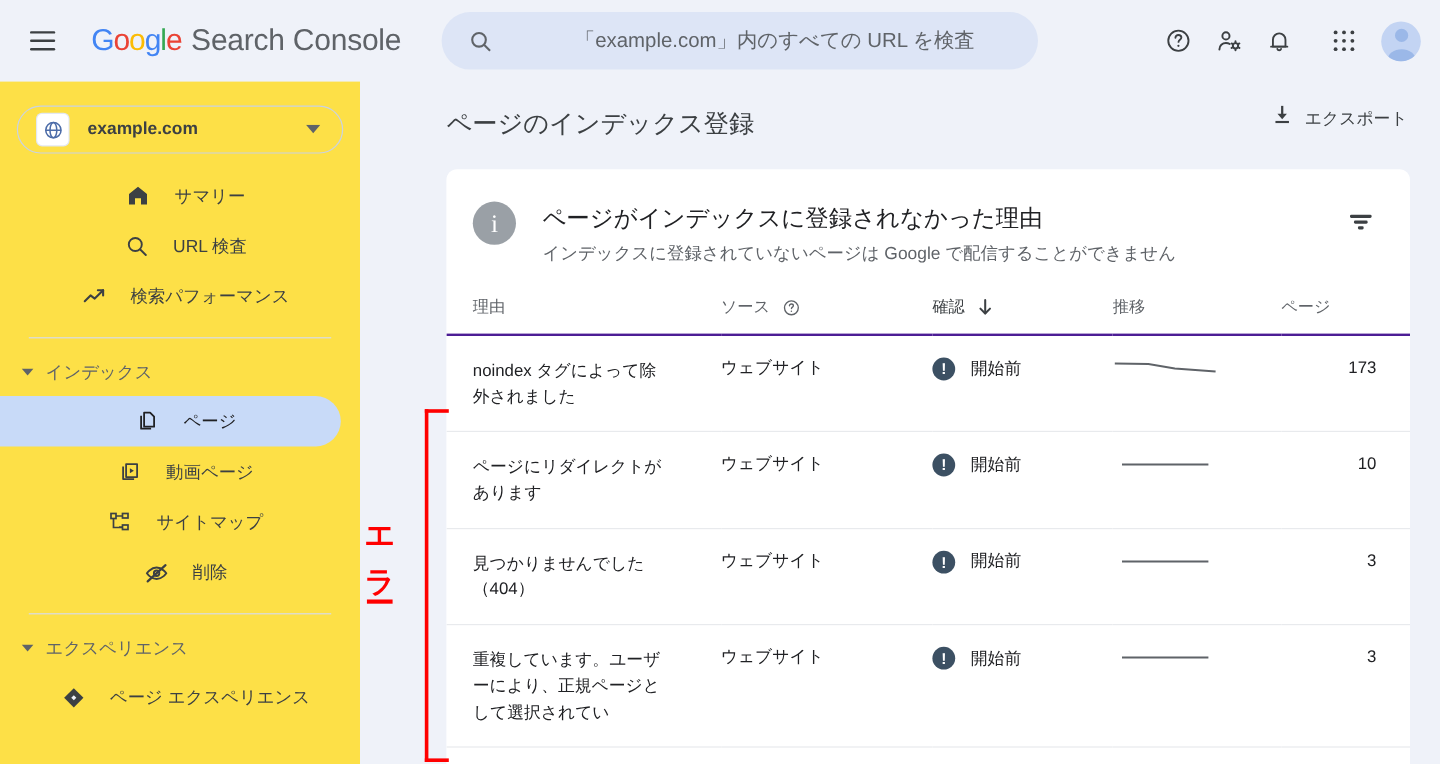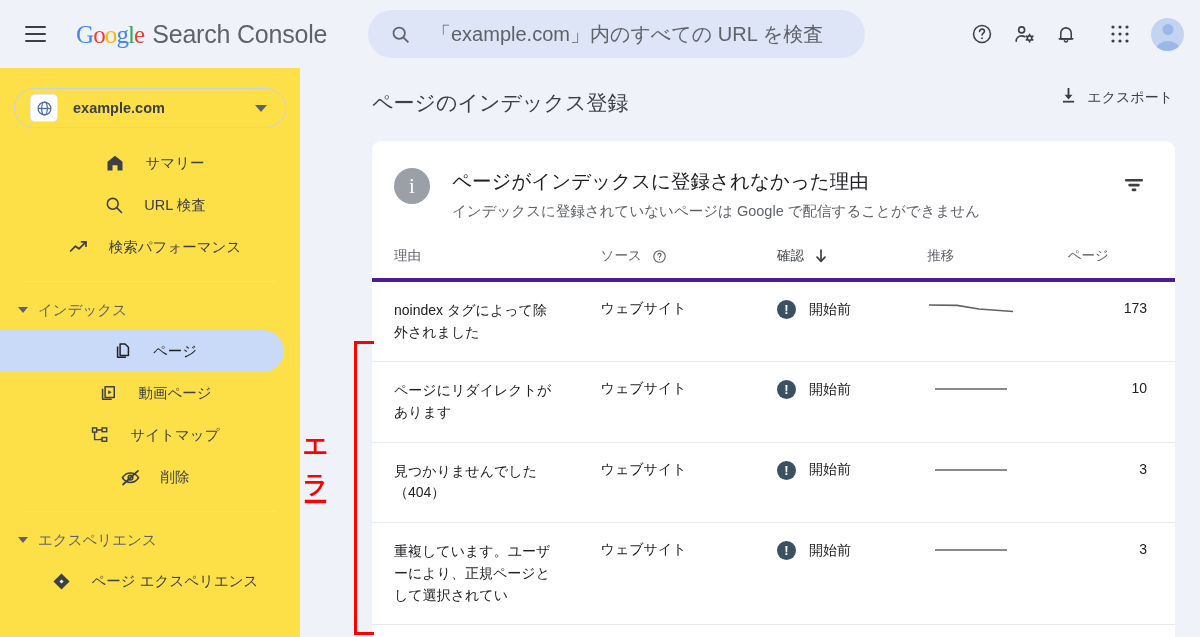--- a/index.html
+++ b/index.html
@@ -27,39 +27,39 @@
   .hamburger span { display: block; width: 21px; height: 2px; background: #3c4043; border-radius: 1px; }
 
   .brand {
     margin-left: 17px;
     font-size: 25px;
     letter-spacing: -0.2px;
     color: #5f6368;
     white-space: nowrap;
     display: flex; align-items: baseline;
   }
-  .brand .g-logo { font-weight: 400; letter-spacing: -0.9px; font-family: Liberation Serif, serif; }
+  .brand .g-logo { font-weight: 400; letter-spacing: -0.9px; }
   .brand .g-logo .b { color: #4285F4; }
   .brand .g-logo .r { color: #EA4335; }
   .brand .g-logo .y { color: #FBBC05; }
   .brand .g-logo .g { color: #34A853; }
   .brand .sc { margin-left: 8px; color: #5f6368; }
 
   .searchbar {
     position: absolute; left: 368px; top: 10px;
     width: 497px; height: 48px;
     background: #dde5f6; border-radius: 24px;
     display: flex; align-items: center;
     cursor: text;
   }
   .searchbar .s-ico { margin-left: 22px; margin-right: 20px; display: flex; }
   .search-input {
     border: none; background: transparent; outline: none;
-    font-family: inherit; font-size: 20px; color: #0369a1;
-    width: 400px; padding: 0;
+    font-family: inherit; font-size: 17px; color: #0369a1;
+    width: 400px; padding: 0; margin-left: 48px;
   }
   .search-input::placeholder { color: #5f6368; opacity: 1; }
 
   .top-actions {
     position: absolute; right: 14px; top: 0; height: 68px;
     display: flex; align-items: center;
   }
   .ico-btn {
     width: 42px; height: 42px; border-radius: 50%;
     display: flex; align-items: center; justify-content: center;
@@ -175,21 +175,21 @@
   .filter-btn {
     position: absolute; right: 24px; top: 27px;
     width: 34px; height: 34px; cursor: pointer;
     display: flex; align-items: center; justify-content: center;
   }
 
   table.reasons { width: 803px; border-collapse: collapse; margin-top: 26px; }
   table.reasons th {
     font-weight: normal; font-size: 13.5px; color: #5f6368;
     text-align: left; padding: 0 0 13px 0; vertical-align: middle;
-    border-bottom: 4px solid #4c1d95;
+    border-bottom: 2px solid #4c1d95;
   }
   table.reasons th.sorted { color: #3c4043; }
   table.reasons td {
     font-size: 14px; color: #202124; vertical-align: top;
     padding-top: 18px; padding-bottom: 18px;
     border-bottom: 1px solid #e8eaed;
   }
   .c-reason { width: 228px; padding-left: 22px !important; }
   .c-source { width: 176px; }
   .c-status { width: 150px; }

